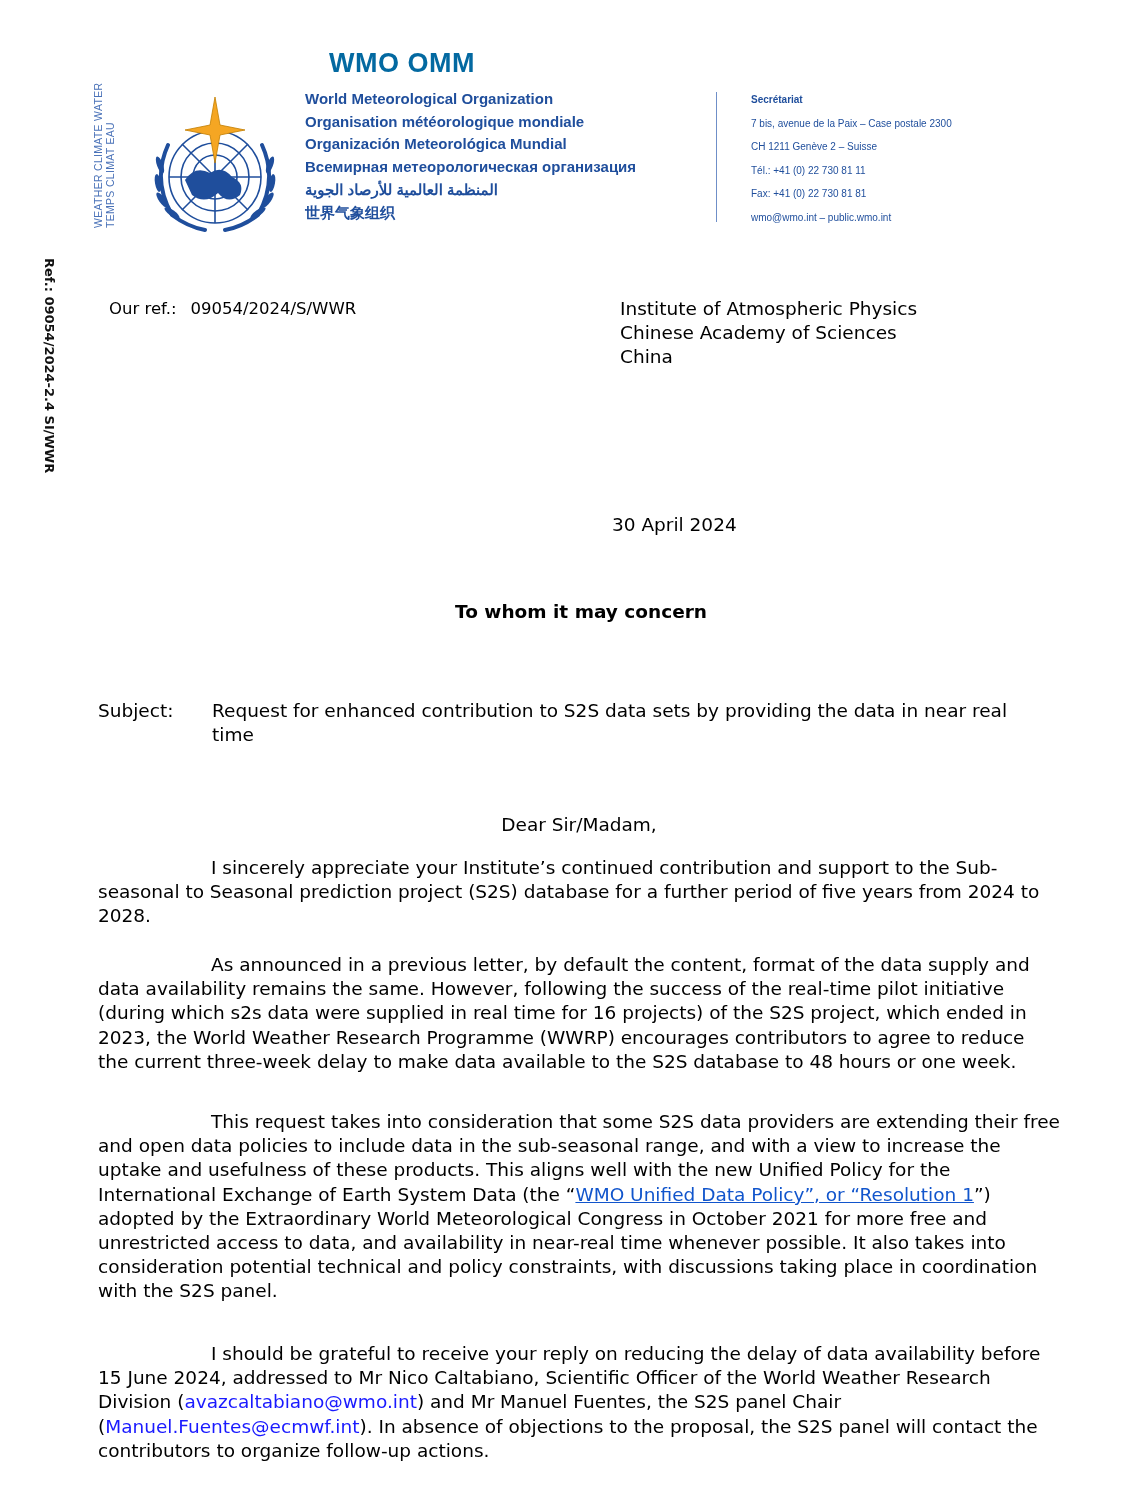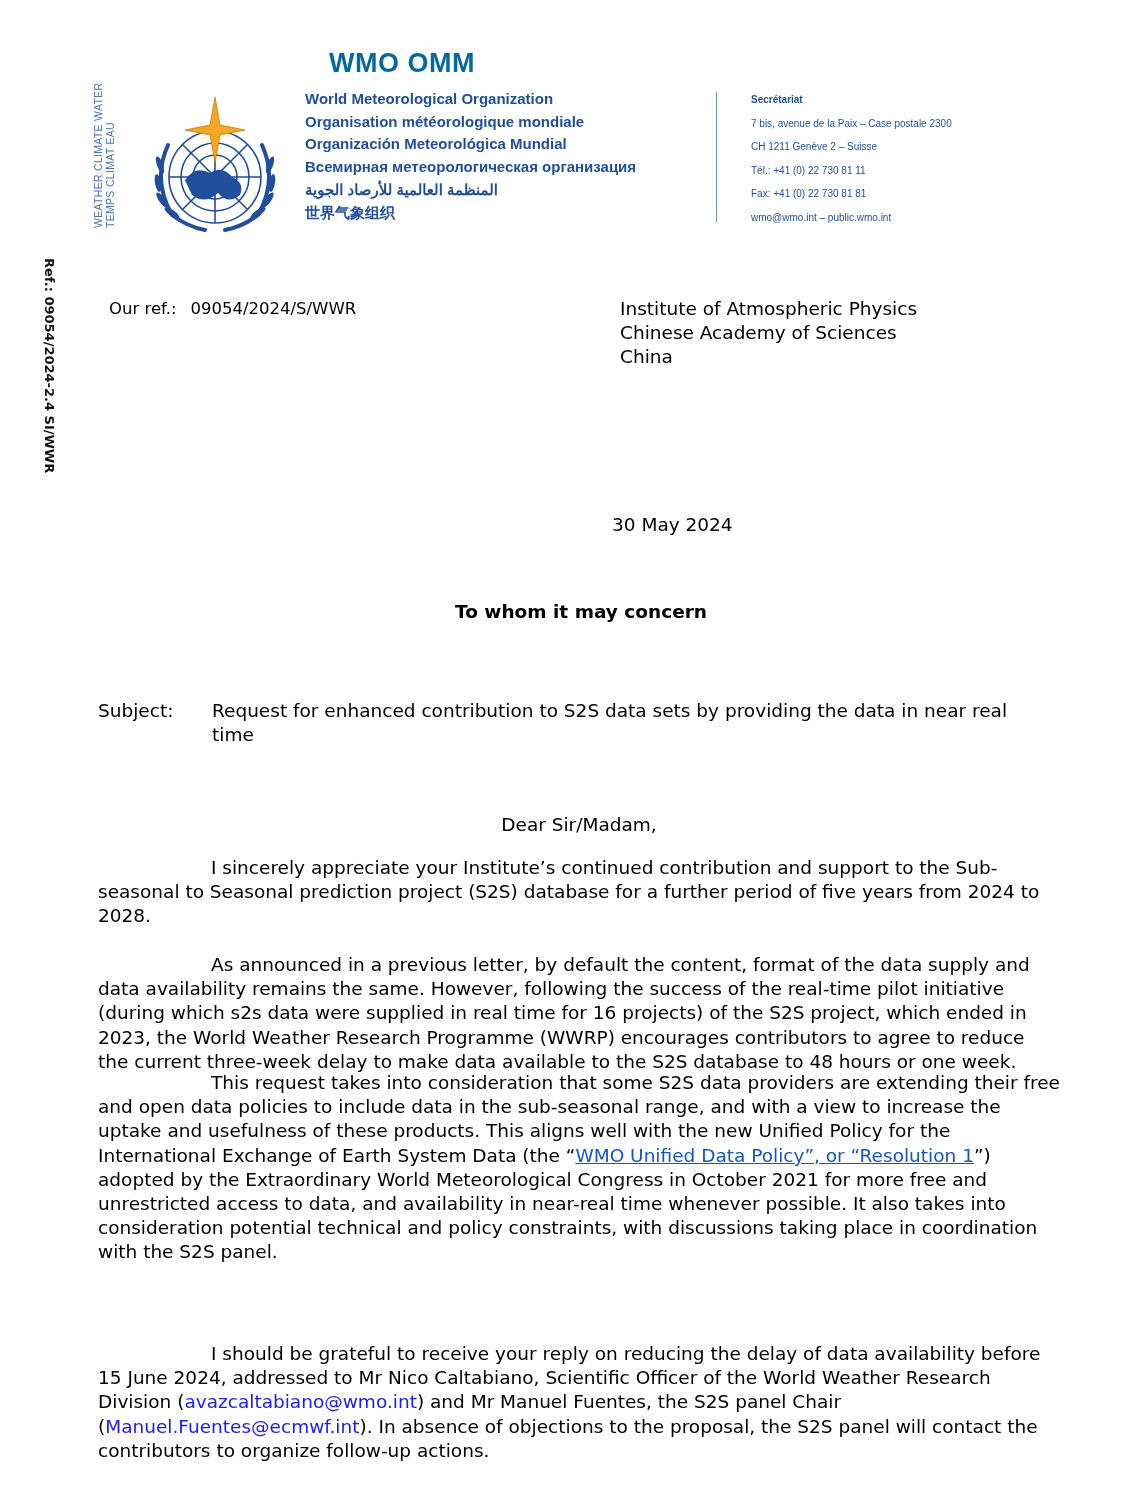--- a/index.html
+++ b/index.html
@@ -100,38 +100,38 @@
 <div class="abs txt ourref">
   <span class="lbl">Our ref.:</span><span>09054/2024/S/WWR</span>
 </div>
 
 <div class="abs txt addr">
   <div>Institute of Atmospheric Physics</div>
   <div>Chinese Academy of Sciences</div>
   <div>China</div>
 </div>
 
-<div class="abs txt date">30 May 2024</div>
+<div class="abs txt date">30 April 2024</div>
 
 <div class="abs txt salut-title">To whom it may concern</div>
 
 <div class="abs txt subject">
   <span class="lbl">Subject:</span>
   <span class="val">Request for enhanced contribution to S2S data sets by providing the data in near real time</span>
 </div>
 
 <div class="abs txt para" style="top:813px;text-align:center;">Dear Sir/Madam,</div>
 
 <div class="abs txt para" style="top:856px;">
   <span class="ind"></span><span>I sincerely appreciate your Institute’s continued contribution and support to the Sub-seasonal to Seasonal prediction project (S2S) database for a further period of five years from 2024 to 2028.</span>
 </div>
 
 <div class="abs txt para" style="top:953px;">
   <span class="ind"></span><span>As announced in a previous letter, by default the content, format of the data supply and data availability remains the same. However, following the success of the real-time pilot initiative (during which s2s data were supplied in real time for 16 projects) of the S2S project, which ended in 2023, the World Weather Research Programme (WWRP) encourages contributors to agree to reduce the current three-week delay to make data available to the S2S database to 48 hours or one week.</span>
 </div>
 
-<div class="abs txt para" style="top:1071px;">
+<div class="abs txt para" style="top:1110px;">
   <span class="ind"></span><span>This request takes into consideration that some S2S data providers are extending their free and open data policies to include data in the sub-seasonal range, and with a view to increase the uptake and usefulness of these products. This aligns well with the new Unified Policy for the International Exchange of Earth System Data (the “</span><a class="link">WMO Unified Data Policy”, or “Resolution 1</a><span>”) adopted by the Extraordinary World Meteorological Congress in October 2021 for more free and unrestricted access to data, and availability in near-real time whenever possible. It also takes into consideration potential technical and policy constraints, with discussions taking place in coordination with the S2S panel.</span>
 </div>
 
 <div class="abs txt para" style="top:1342px;">
   <span class="ind"></span><span>I should be grateful to receive your reply on reducing the delay of data availability before 15 June 2024, addressed to Mr Nico Caltabiano, Scientific Officer of the World Weather Research Division (</span><a class="mail">avazcaltabiano@wmo.int</a><span>) and Mr Manuel Fuentes, the S2S panel Chair (</span><a class="mail">Manuel.Fuentes@ecmwf.int</a><span>). In absence of objections to the proposal, the S2S panel will contact the contributors to organize follow-up actions.</span>
 </div>
 
 </body></html>

